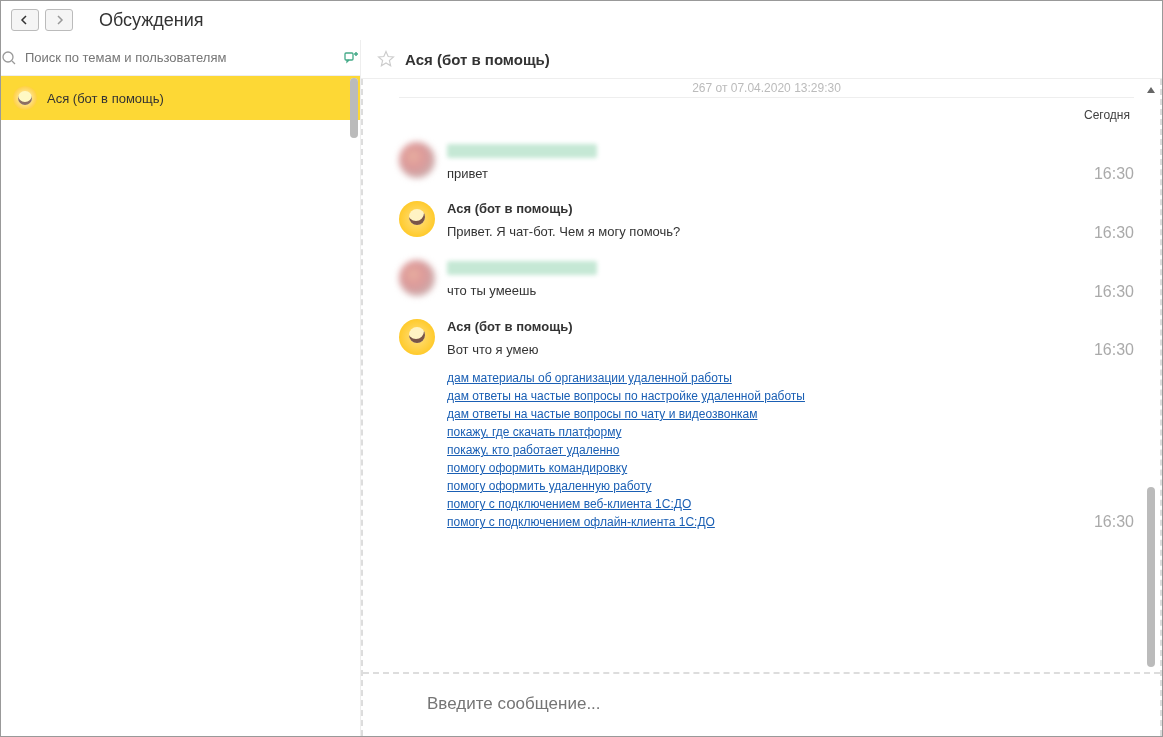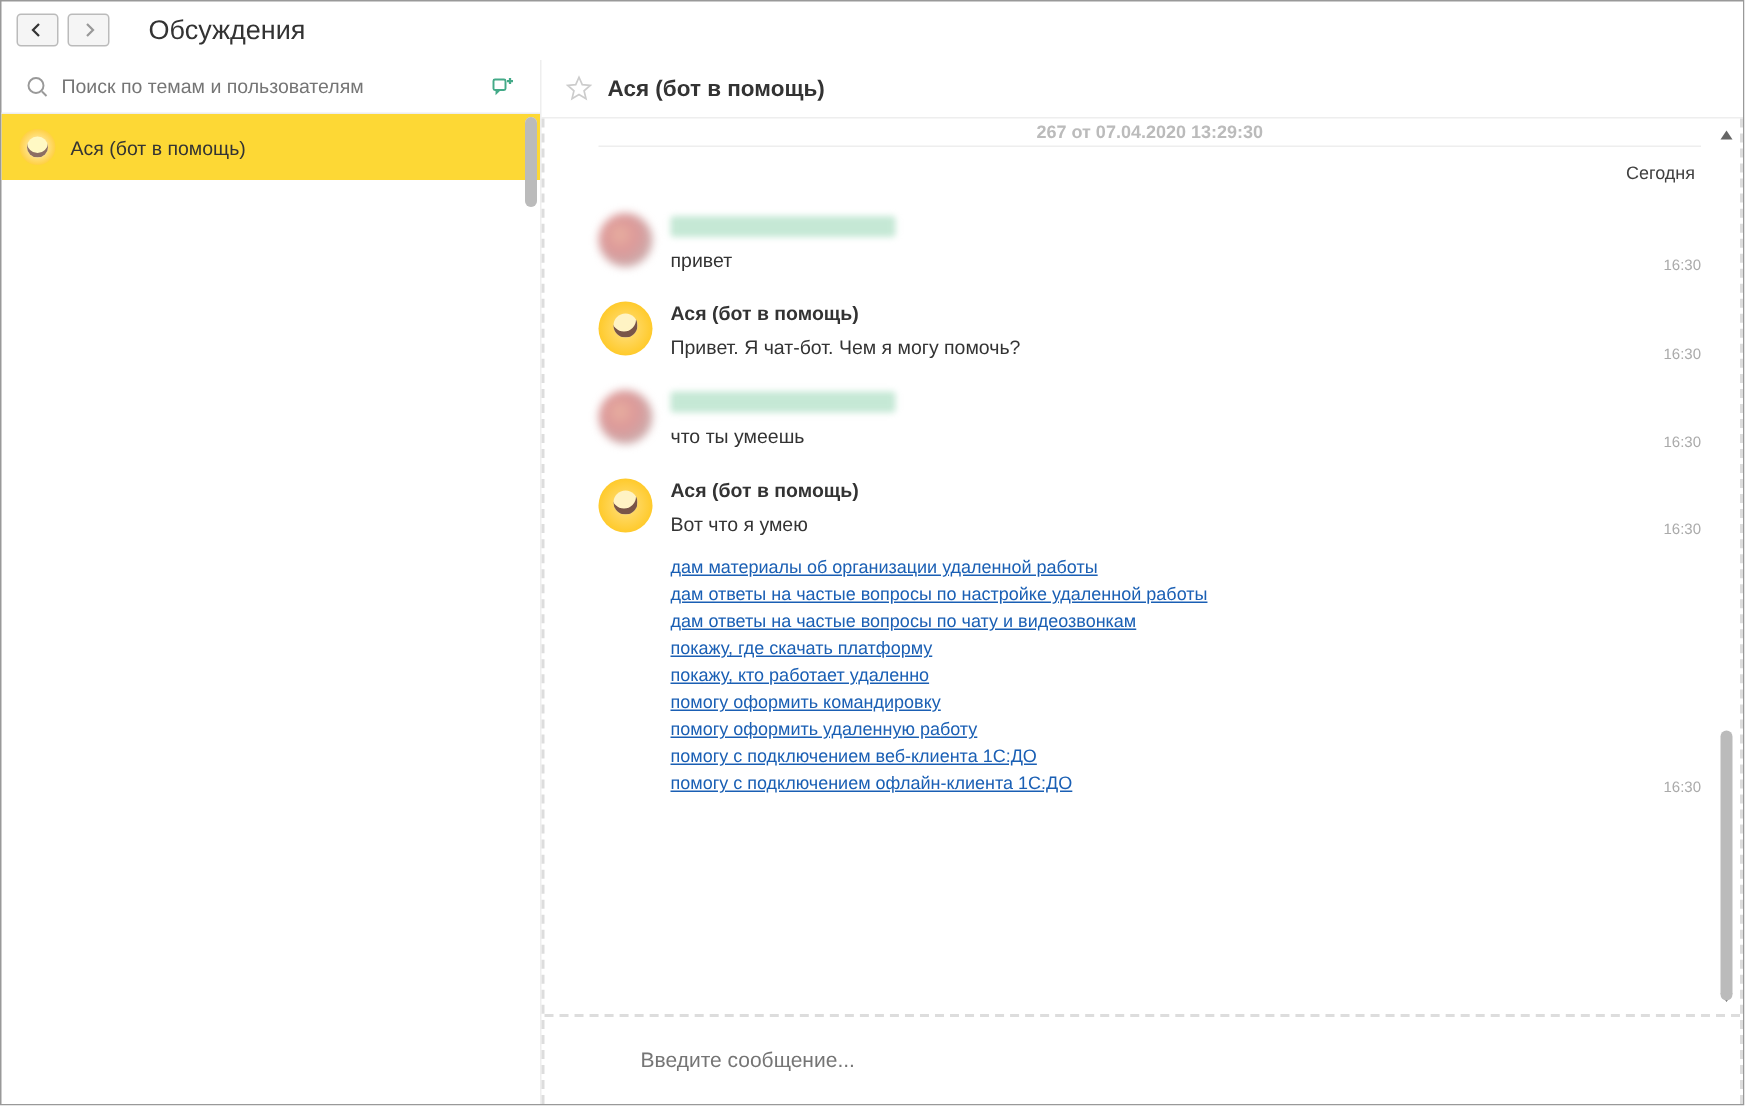--- a/index.html
+++ b/index.html
@@ -4,66 +4,66 @@
 <style>
 * { margin: 0; padding: 0; box-sizing: border-box; }
 body { font-family: Arial, sans-serif; font-size: 13px; background: #fff; color: #333; }
 .app { width: 1163px; height: 737px; border: 1px solid #999; display: flex; flex-direction: column; }
 .header { display: flex; align-items: flex-end; padding: 8px 10px; border-bottom: 1px solid transparent; gap: 6px; }
 .nav-btn { width: 28px; height: 22px; border: 1px solid #bbb; border-radius: 3px; background: #f5f5f5; display: flex; align-items: center; justify-content: center; cursor: pointer; }
 .nav-btn svg { width: 12px; height: 12px; }
 .header-title { font-size: 18px; font-weight: 400; margin-left: 20px; }
 .body { flex: 1; display: flex; min-height: 0; }
 .sidebar { width: 360px; display: flex; flex-direction: column; border-right: 1px solid #eee; }
-.search-row { display: flex; align-items: center; padding: 6px 16px; gap: 6px; border-bottom: 1px solid #eee; }
+.search-row { display: flex; align-items: center; padding: 6px 0; gap: 6px; border-bottom: 1px solid #eee; }
 .search-input-wrap { flex: 1; display: flex; align-items: center; gap: 4px; }
 .search-input { flex: 1; border: none; outline: none; font-size: 13px; color: #999; padding: 4px; }
 .search-icon { width: 16px; height: 16px; color: #999; }
 .add-btn { width: 18px; height: 18px; cursor: pointer; display: flex; align-items: center; justify-content: center; color: #4a8; }
 .chat-list { flex: 1; overflow-y: auto; position: relative; }
 .chat-item { display: flex; align-items: center; padding: 10px 12px; cursor: pointer; gap: 10px; }
 .chat-item.active { background: #fdd835; }
 .avatar { width: 24px; height: 24px; border-radius: 50%; flex-shrink: 0; }
 .avatar-bot { background: radial-gradient(circle, #ffe082 40%, #ffc107 100%); display: flex; align-items: center; justify-content: center; }
 .avatar-bot::after { content: ""; width: 14px; height: 14px; border-radius: 50%; background: #fff9c4; box-shadow: inset 0 -3px 0 #8d6e63; }
 .chat-name { font-size: 13px; font-weight: 500; }
 .sidebar-scroll { width: 8px; background: #f0f0f0; border-radius: 4px; position: absolute; right: 2px; top: 2px; height: 60px; }
 .sidebar-scroll-thumb { width: 100%; height: 100%; background: #bbb; border-radius: 4px; }
 
 .main { flex: 1; display: flex; flex-direction: column; min-width: 0; }
 .conv-header { display: flex; align-items: center; padding: 10px 16px; gap: 10px; border-bottom: 1px solid #eee; }
 .star-icon { width: 18px; height: 18px; color: #ccc; cursor: pointer; }
 .conv-title { font-size: 15px; font-weight: bold; }
 
 .messages { flex: 1; overflow-y: auto; position: relative; padding: 0 26px 20px 36px; }
-.prev-meta { text-align: center; color: #bbb; font-size: 12px; padding: 2px 0; border-bottom: 1px solid #eee; margin-bottom: 4px; font-weight: bold; }
+.prev-meta { text-align: center; color: #bbb; font-size: 12px; padding: 2px 0; border-bottom: 1px solid #eee; margin-bottom: 4px; }
 .day-divider { text-align: right; color: #404040; font-size: 12px; padding: 6px 4px; }
 
 .msg { display: flex; gap: 12px; margin-top: 14px; }
 .msg-avatar { width: 36px; height: 36px; border-radius: 50%; flex-shrink: 0; }
 .msg-avatar.blurred { background: radial-gradient(circle at 40% 40%, #e8b0a0, #d99, #caa 70%); filter: blur(3px); }
 .msg-avatar.bot { background: radial-gradient(circle, #ffe082 0%, #ffc107 100%); position: relative; }
 .msg-avatar.bot::after { content: ""; position: absolute; top: 8px; left: 10px; width: 16px; height: 16px; border-radius: 50%; background: #fff3c4; box-shadow: inset -1px -4px 0 #795548; }
 .msg-body { flex: 1; min-width: 0; }
 .msg-sender { font-weight: bold; font-size: 13px; margin-bottom: 6px; }
 .sender-blur { display: inline-block; background: #c5e8d5; width: 150px; height: 14px; filter: blur(2px); border-radius: 2px; vertical-align: middle; }
 .msg-row { display: flex; justify-content: space-between; align-items: flex-end; gap: 20px; margin-bottom: 4px; }
 .msg-text { font-size: 13px; line-height: 1.5; }
-.msg-time { color: #aaa; font-size: 10px; flex-shrink: 0; }
+.msg-time { color: #aaa; font-size: 16px; flex-shrink: 0; }
 .msg-links a { color: #1a5fb4; text-decoration: underline; display: block; line-height: 1.5; font-size: 12px; }
 .links-block { margin-top: 10px; }
 
 .scroll-track { position: absolute; right: 4px; top: 8px; bottom: 8px; width: 10px; display: flex; flex-direction: column; align-items: center; justify-content: space-between; }
 .scroll-arrow { width: 0; height: 0; border-left: 4px solid transparent; border-right: 4px solid transparent; }
 .scroll-arrow.up { border-bottom: 6px solid #666; }
 .scroll-arrow.down { border-top: 6px solid #666; }
 .scroll-thumb { width: 8px; background: #bbb; border-radius: 4px; position: absolute; right: 1px; top: 400px; height: 180px; }
 
 .compose { border-top: 2px dashed #ddd; padding: 16px 20px 18px 60px; }
-.compose-input { width: 100%; border: none; outline: none; font-size: 14px; color: #0c4a6e; padding: 4px; }
+.compose-input { width: 100%; border: none; outline: none; font-size: 17px; color: #0c4a6e; padding: 4px; }
 
 .main-wrap { flex: 1; display: flex; min-height: 0; position: relative; border-right: 2px dashed #ddd; border-left: 2px dashed #ddd; }
 .main-content { flex: 1; display: flex; flex-direction: column; min-width: 0; }
 </style>
 </head>
 <body>
 
 <div class="app">
   <div class="header">
     <div class="nav-btn">

